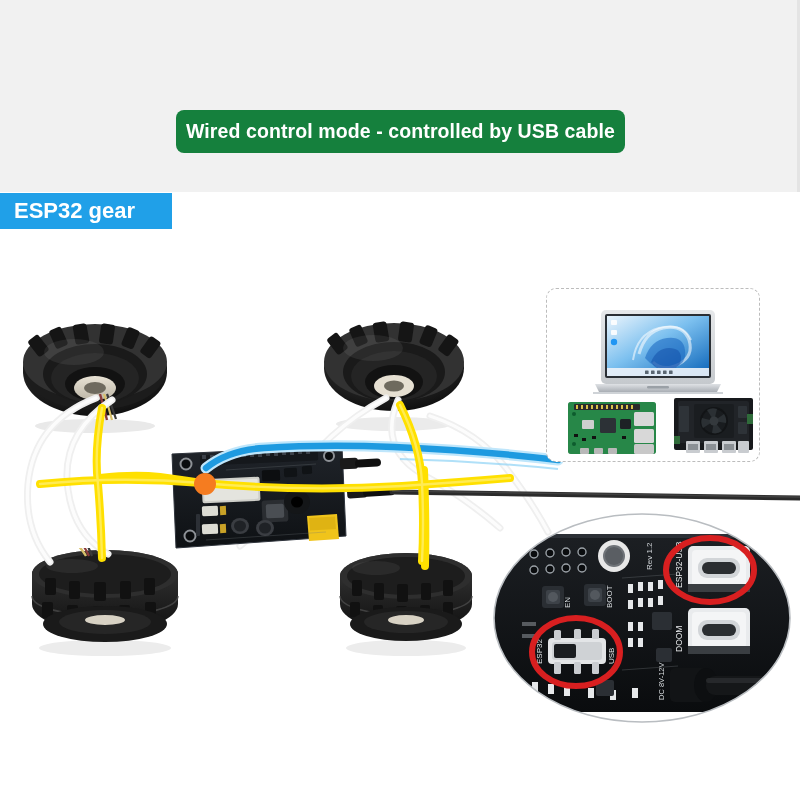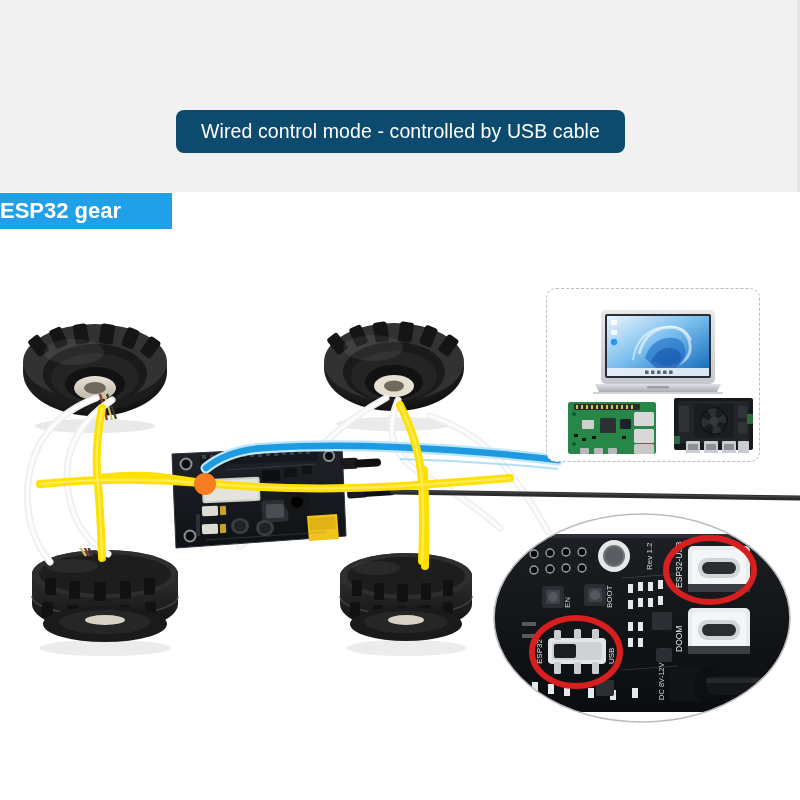--- a/index.html
+++ b/index.html
@@ -11,31 +11,31 @@
   .stage{position:absolute;inset:0;width:800px;height:800px;overflow:hidden;}
 
   
   .bg-top{position:absolute;left:0;top:0;width:800px;height:192px;background:#f1f1f1;}
   .bg-bottom{position:absolute;left:0;top:192px;width:800px;height:608px;background:#ffffff;}
   .bg-edge{position:absolute;right:0;top:0;width:3px;height:192px;background:#e4e4e4;}
 
   
   .pill{
     position:absolute;left:176px;top:110px;width:449px;height:43px;
-    background:#0c4a6e;border-radius:8px;
+    background:#15803d;border-radius:8px;
     display:flex;align-items:center;justify-content:center;
-    color:#fff;font-size:19.5px;font-weight:normal;letter-spacing:.1px;
+    color:#fff;font-size:19.5px;font-weight:bold;letter-spacing:.1px;
     white-space:nowrap;
   }
   .tag{
     position:absolute;left:0;top:193px;width:172px;height:36px;
     background:#20a0e8;
     display:flex;align-items:center;
     color:#fff;font-size:22px;font-weight:bold;
-    box-sizing:border-box;white-space:nowrap;
+    padding-left:14px;box-sizing:border-box;white-space:nowrap;
   }
 
   
   .wheel{position:absolute;}
   .wheel svg{display:block;}
 
   
   .board{position:absolute;left:166px;top:440px;width:185px;height:115px;}
 
   

